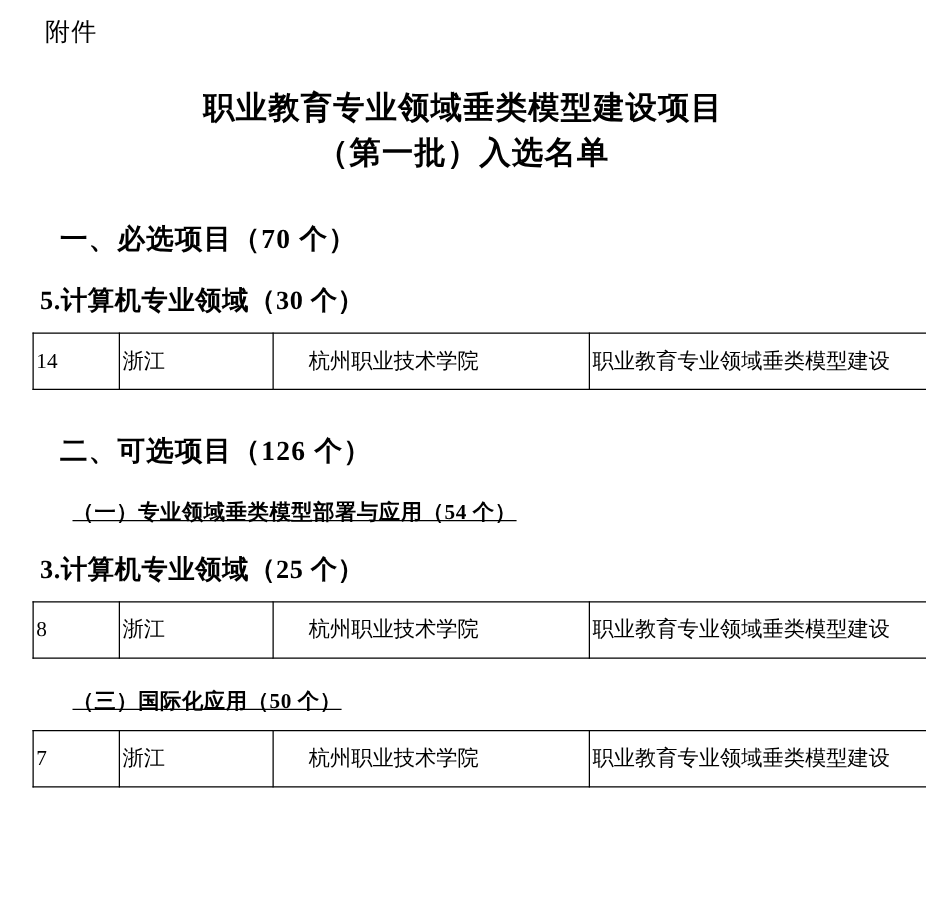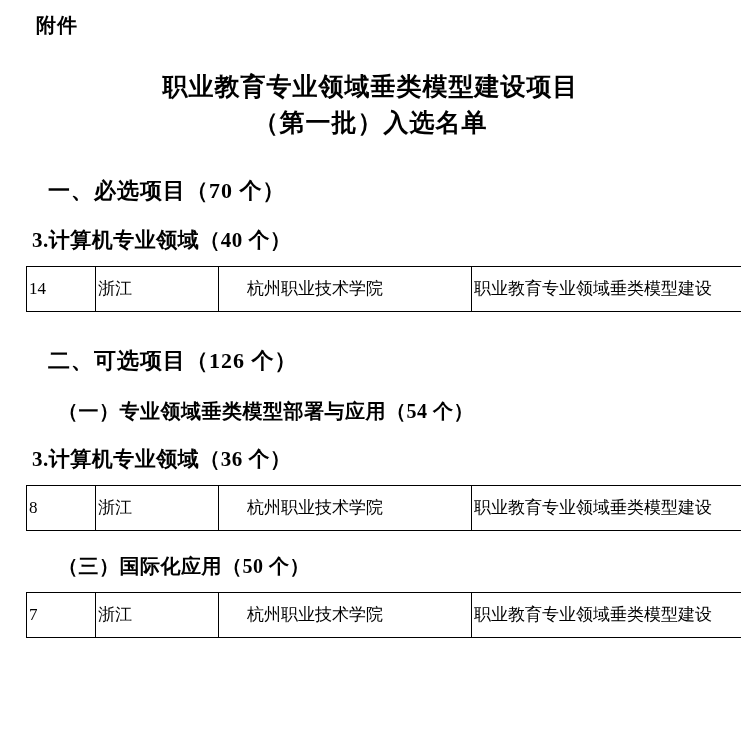--- a/index.html
+++ b/index.html
@@ -17,21 +17,21 @@
   }
   .page {
     width: 741px;
     height: 738px;
     box-sizing: border-box;
     padding: 0 18px;
     position: relative;
   }
   .attachment-label {
     font-size: 20px;
-    font-weight: bold;
+    font-weight: normal;
     margin: 12px 0 0 18px;
     letter-spacing: 1px;
     font-family: "Liberation Serif", "DejaVu Serif", serif;
   }
   .doc-title {
     text-align: center;
     font-size: 25px;
     font-weight: bold;
     line-height: 1.45;
     margin: 30px 40px 0 40px;
@@ -56,22 +56,23 @@
   .lvl2 {
     margin-top: 20px;
     margin-left: 14px;
     font-weight: bold;
     font-size: 21px;
   }
   .lvl-sub {
     margin-top: 22px;
     margin-left: 40px;
     font-weight: bold;
-    font-size: 20px;
+    font-size: 17px;
     letter-spacing: 0.5px;
+    text-decoration: underline;
   }
   table.listing {
     border-collapse: collapse;
     width: 696px;
     margin: 12px 0 0 8px;
     table-layout: fixed;
   }
   table.listing td {
     border: 1px solid #000000;
     height: 44px;
@@ -95,38 +96,38 @@
 
   <div class="attachment-label">附件</div>
 
   <div class="doc-title">
     <span class="line">职业教育专业领域垂类模型建设项目</span>
     <span class="line">（第一批）入选名单</span>
   </div>
 
   <div class="section-heading lvl1">一、必选项目（70 个）</div>
 
-  <div class="section-heading lvl2">3.计算机专业领域（40 个）</div>
+  <div class="section-heading lvl2">5.计算机专业领域（30 个）</div>
 
   <table class="listing">
     <tbody>
       <tr>
         <td class="col-index">14</td>
         <td class="col-region">浙江</td>
         <td class="col-school">杭州职业技术学院</td>
         <td class="col-project">职业教育专业领域垂类模型建设</td>
       </tr>
     </tbody>
   </table>
 
   <div class="section-heading lvl1">二、可选项目（126 个）</div>
 
   <div class="section-heading lvl-sub">（一）专业领域垂类模型部署与应用（54 个）</div>
 
-  <div class="section-heading lvl2">3.计算机专业领域（36 个）</div>
+  <div class="section-heading lvl2">3.计算机专业领域（25 个）</div>
 
   <table class="listing">
     <tbody>
       <tr>
         <td class="col-index">8</td>
         <td class="col-region">浙江</td>
         <td class="col-school">杭州职业技术学院</td>
         <td class="col-project">职业教育专业领域垂类模型建设</td>
       </tr>
     </tbody>

